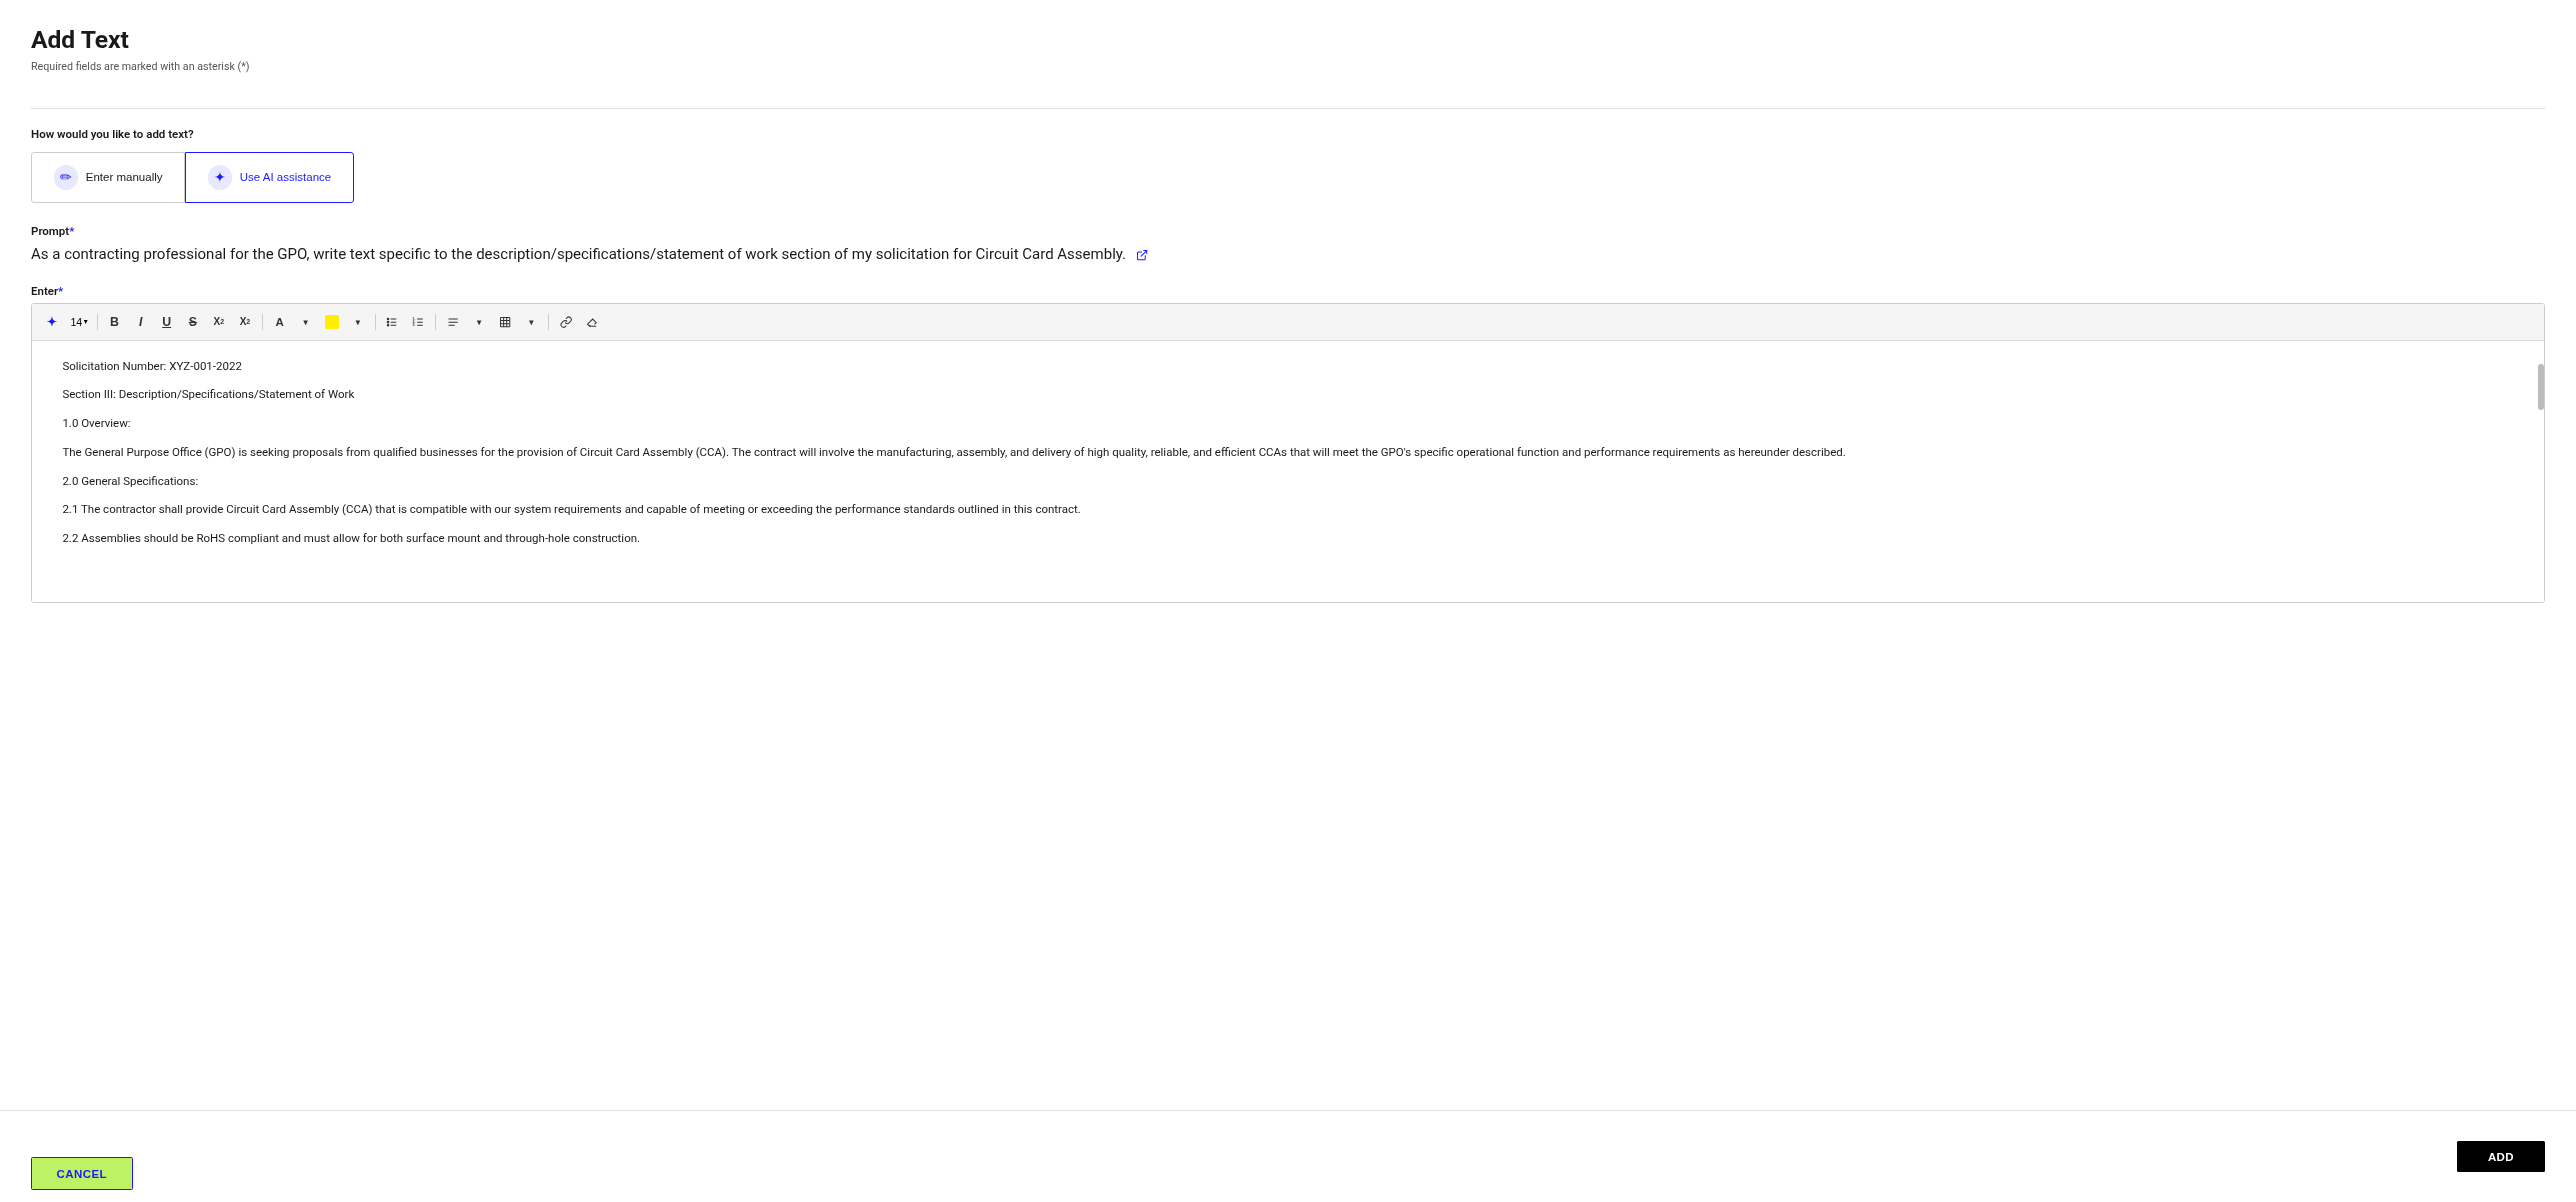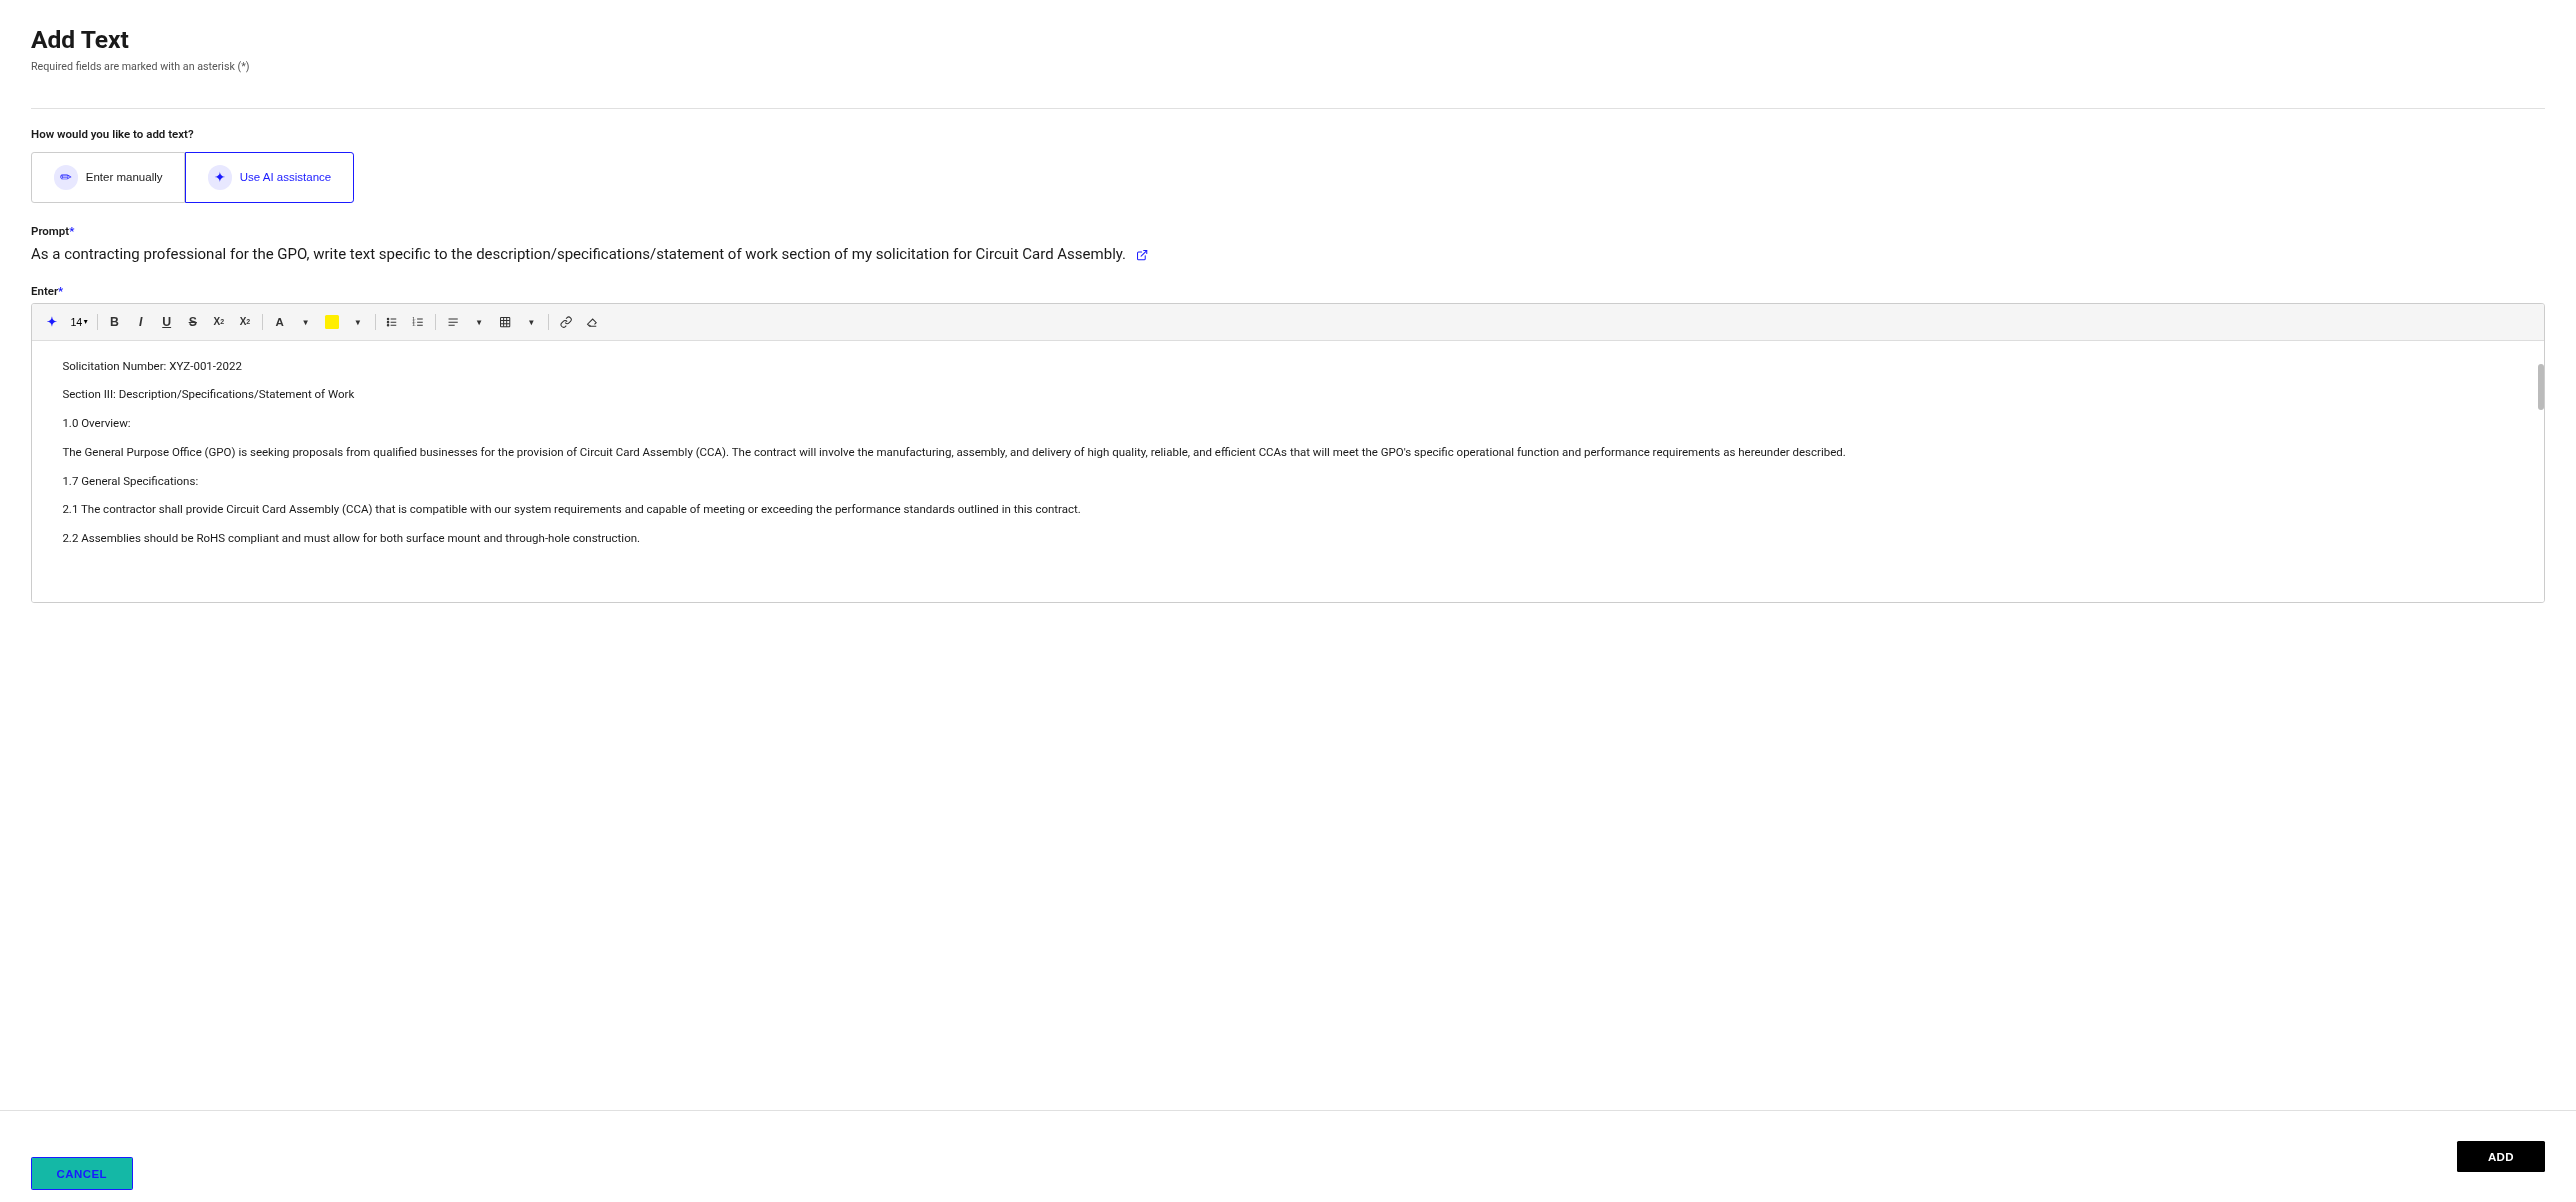--- a/index.html
+++ b/index.html
@@ -197,21 +197,21 @@
       background: #fff;
       border-top: 0.8px solid #e0e0e0;
       padding: 12.3px 31px;
       display: flex;
       justify-content: space-between;
       align-items: center;
     }
     .cancel-btn {
       padding: 9.2px 24.6px;
       border: 0.8px solid #1a1aff;
-      background: #14b8a6;
+      background: #bef264;
       color: #1a1aff;
       font-size: 11.5px;
       font-weight: 600;
       cursor: pointer;
       border-radius: 1.5px;
       letter-spacing: 0.4px;
       margin-top: 34px;
     }
     .add-btn {
       padding: 9.2px 31px;
@@ -369,21 +369,21 @@
             </svg>
         </button>
       </div>
 
       <div class="editor-wrapper">
         <div class="editor-content" contenteditable="true" style="">
           <p>Solicitation Number: XYZ-001-2022</p>
           <p>Section III: Description/Specifications/Statement of Work</p>
           <p>1.0 Overview:</p>
           <p>The General Purpose Office (GPO) is seeking proposals from qualified businesses for the provision of Circuit Card Assembly (CCA). The contract will involve the manufacturing, assembly, and delivery of high quality, reliable, and efficient CCAs that will meet the GPO's specific operational function and performance requirements as hereunder described.</p>
-          <p>1.7 General Specifications:</p>
+          <p>2.0 General Specifications:</p>
           <p>2.1 The contractor shall provide Circuit Card Assembly (CCA) that is compatible with our system requirements and capable of meeting or exceeding the performance standards outlined in this contract.</p>
           <p>2.2 Assemblies should be RoHS compliant and must allow for both surface mount and through-hole construction.</p>
         </div>
         <div class="scrollbar-thumb"></div>
       </div>
     </div>
   </div>
 </div>
 
 <div class="footer-bar">

